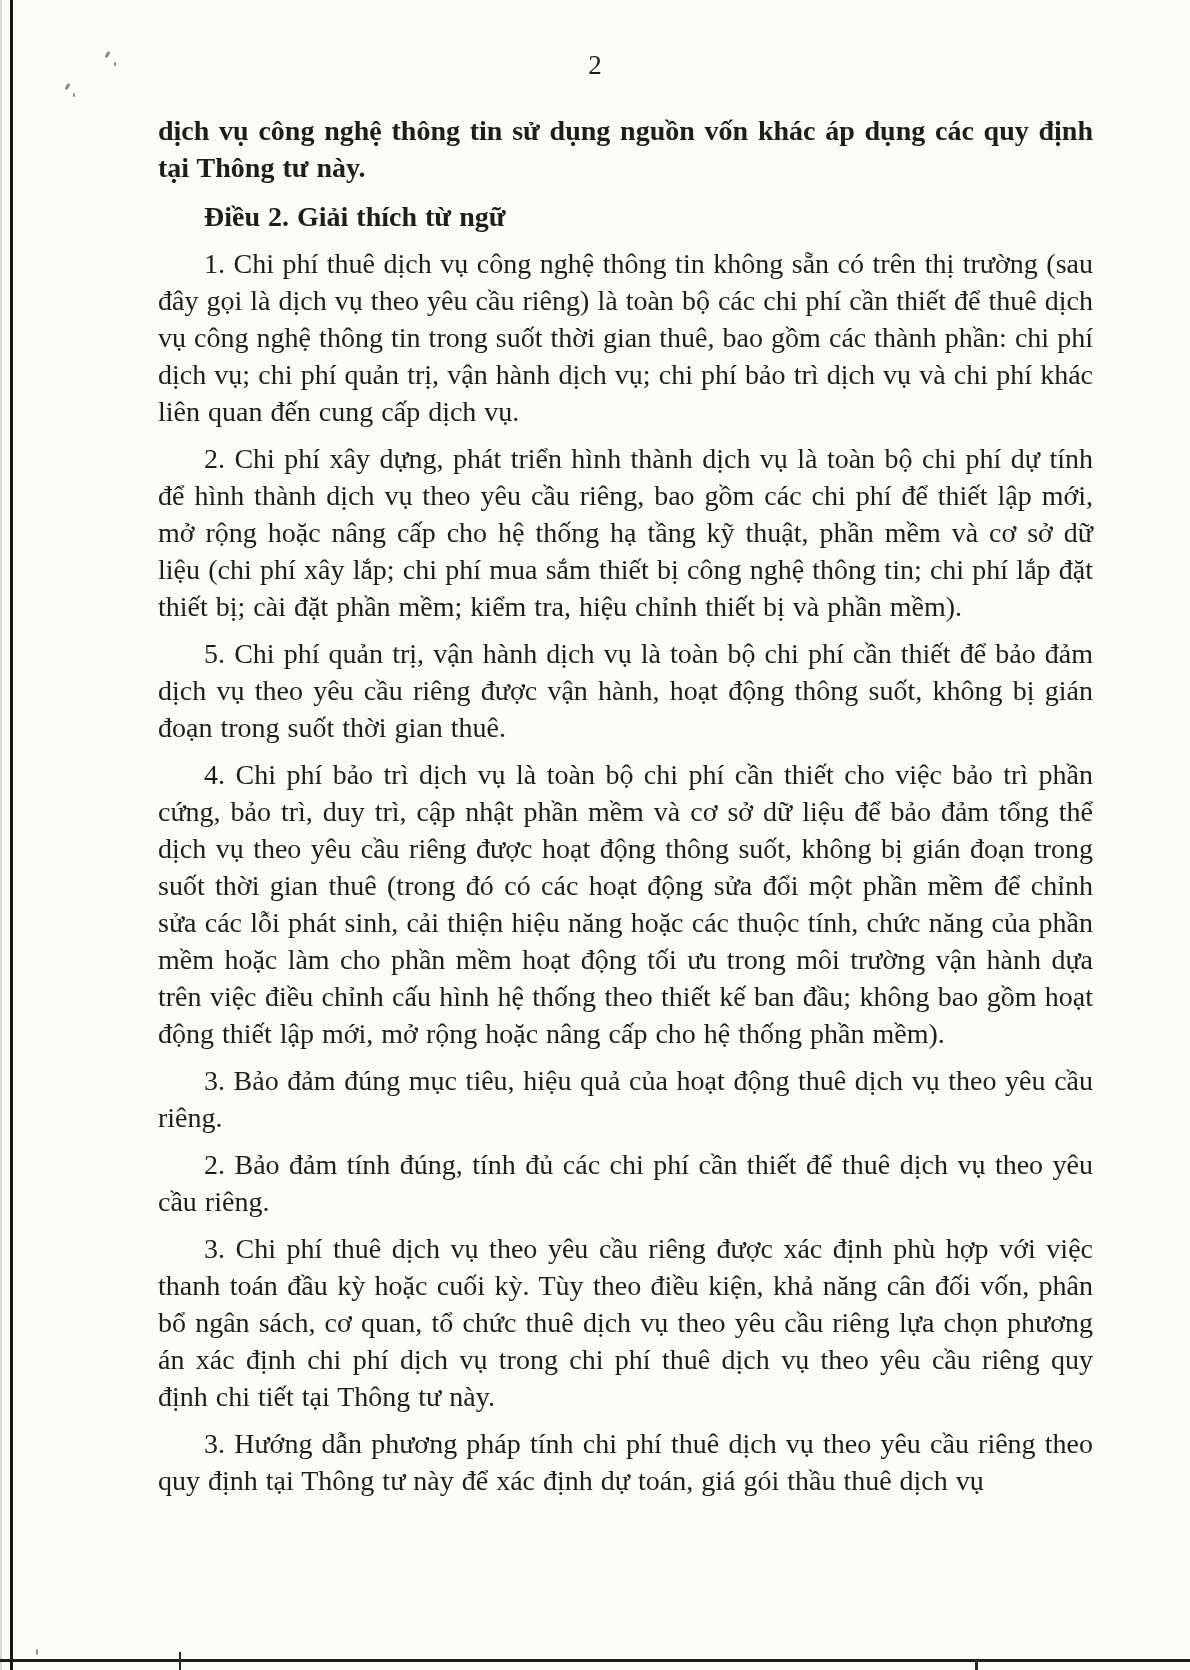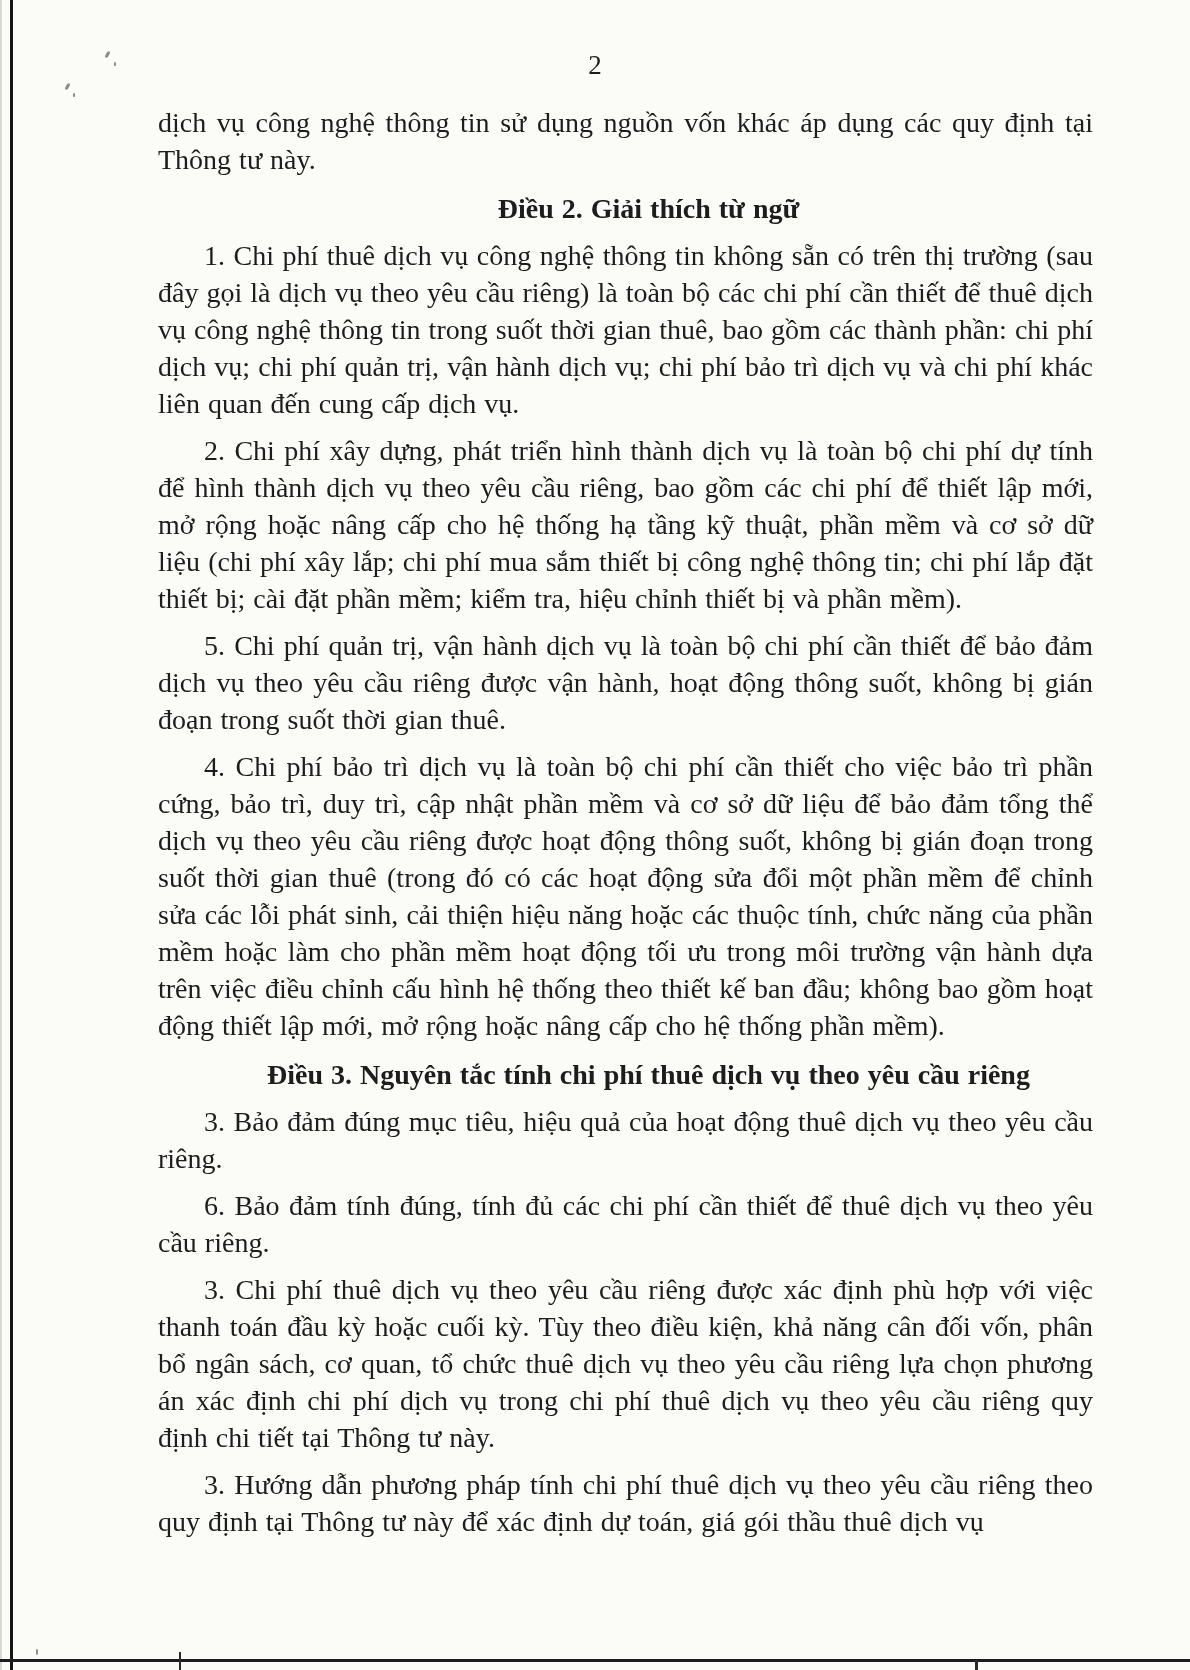--- a/index.html
+++ b/index.html
@@ -26,22 +26,22 @@
     position: absolute; top: 48px; left: 0; width: 100%;
     text-align: center; font-size: 27px; line-height: 34px;
   }
   .doc-body {
     position: absolute; left: 158px; top: 104px; width: 935px;
     font-size: 28px; line-height: 37px;
     text-align: justify;
     word-spacing: 1px;
   }
   .para { margin: 10px 0 0 0; text-indent: 46px; }
-  .para.cont { margin-top: 0; text-indent: 0; }
-  .heading { margin: 12px 0 0 0; text-indent: 46px; font-weight: bold; text-align: center; }
+  .para.cont { margin-top: 8px; text-indent: 0; font-weight: bold; }
+  .heading { margin: 12px 0 0 0; text-indent: 46px; font-weight: bold; text-align: left; }
   
   .bottom-line {
     position: absolute; left: 0; top: 1659px; width: 1190px; height: 3px;
     background: #1c1c1c;
   }
   .tick { position: absolute; background: #2a2a2a; }
   .tick-a { left: 179px; top: 1652px; width: 2px; height: 18px; }
   .tick-b { left: 975px; top: 1660px; width: 3px; height: 10px; }
   
   .speck { position: absolute; background: #8a8a86; border-radius: 40%; }
@@ -70,24 +70,23 @@
   <div class="doc-body">
     <p class="para cont">dịch vụ công nghệ thông tin sử dụng nguồn vốn khác áp dụng các quy định tại Thông tư này.</p>
 
     <p class="heading">Điều 2. Giải thích từ ngữ</p>
 
     <p class="para">1. Chi phí thuê dịch vụ công nghệ thông tin không sẵn có trên thị trường (sau đây gọi là dịch vụ theo yêu cầu riêng) là toàn bộ các chi phí cần thiết để thuê dịch vụ công nghệ thông tin trong suốt thời gian thuê, bao gồm các thành phần: chi phí dịch vụ; chi phí quản trị, vận hành dịch vụ; chi phí bảo trì dịch vụ và chi phí khác liên quan đến cung cấp dịch vụ.</p>
     <p class="para">2. Chi phí xây dựng, phát triển hình thành dịch vụ là toàn bộ chi phí dự tính để hình thành dịch vụ theo yêu cầu riêng, bao gồm các chi phí để thiết lập mới, mở rộng hoặc nâng cấp cho hệ thống hạ tầng kỹ thuật, phần mềm và cơ sở dữ liệu (chi phí xây lắp; chi phí mua sắm thiết bị công nghệ thông tin; chi phí lắp đặt thiết bị; cài đặt phần mềm; kiểm tra, hiệu chỉnh thiết bị và phần mềm).</p>
     <p class="para">5. Chi phí quản trị, vận hành dịch vụ là toàn bộ chi phí cần thiết để bảo đảm dịch vụ theo yêu cầu riêng được vận hành, hoạt động thông suốt, không bị gián đoạn trong suốt thời gian thuê.</p>
     <p class="para">4. Chi phí bảo trì dịch vụ là toàn bộ chi phí cần thiết cho việc bảo trì phần cứng, bảo trì, duy trì, cập nhật phần mềm và cơ sở dữ liệu để bảo đảm tổng thể dịch vụ theo yêu cầu riêng được hoạt động thông suốt, không bị gián đoạn trong suốt thời gian thuê (trong đó có các hoạt động sửa đổi một phần mềm để chỉnh sửa các lỗi phát sinh, cải thiện hiệu năng hoặc các thuộc tính, chức năng của phần mềm hoặc làm cho phần mềm hoạt động tối ưu trong môi trường vận hành dựa trên việc điều chỉnh cấu hình hệ thống theo thiết kế ban đầu; không bao gồm hoạt động thiết lập mới, mở rộng hoặc nâng cấp cho hệ thống phần mềm).</p>
 
-    <p class="heading">Điều 3. Nguyên tắc tính chi phí thuê dịch vụ theo yêu cầu riêng</p>
 
     <p class="para">3. Bảo đảm đúng mục tiêu, hiệu quả của hoạt động thuê dịch vụ theo yêu cầu riêng.</p>
-    <p class="para">6. Bảo đảm tính đúng, tính đủ các chi phí cần thiết để thuê dịch vụ theo yêu cầu riêng.</p>
+    <p class="para">2. Bảo đảm tính đúng, tính đủ các chi phí cần thiết để thuê dịch vụ theo yêu cầu riêng.</p>
     <p class="para">3. Chi phí thuê dịch vụ theo yêu cầu riêng được xác định phù hợp với việc thanh toán đầu kỳ hoặc cuối kỳ. Tùy theo điều kiện, khả năng cân đối vốn, phân bổ ngân sách, cơ quan, tổ chức thuê dịch vụ theo yêu cầu riêng lựa chọn phương án xác định chi phí dịch vụ trong chi phí thuê dịch vụ theo yêu cầu riêng quy định chi tiết tại Thông tư này.</p>
     <p class="para">3. Hướng dẫn phương pháp tính chi phí thuê dịch vụ theo yêu cầu riêng theo quy định tại Thông tư này để xác định dự toán, giá gói thầu thuê dịch vụ</p>
   </div>
 
   <div class="bottom-line"></div>
   <div class="tick tick-a"></div>
   <div class="tick tick-b"></div>
 
 </div>
 

